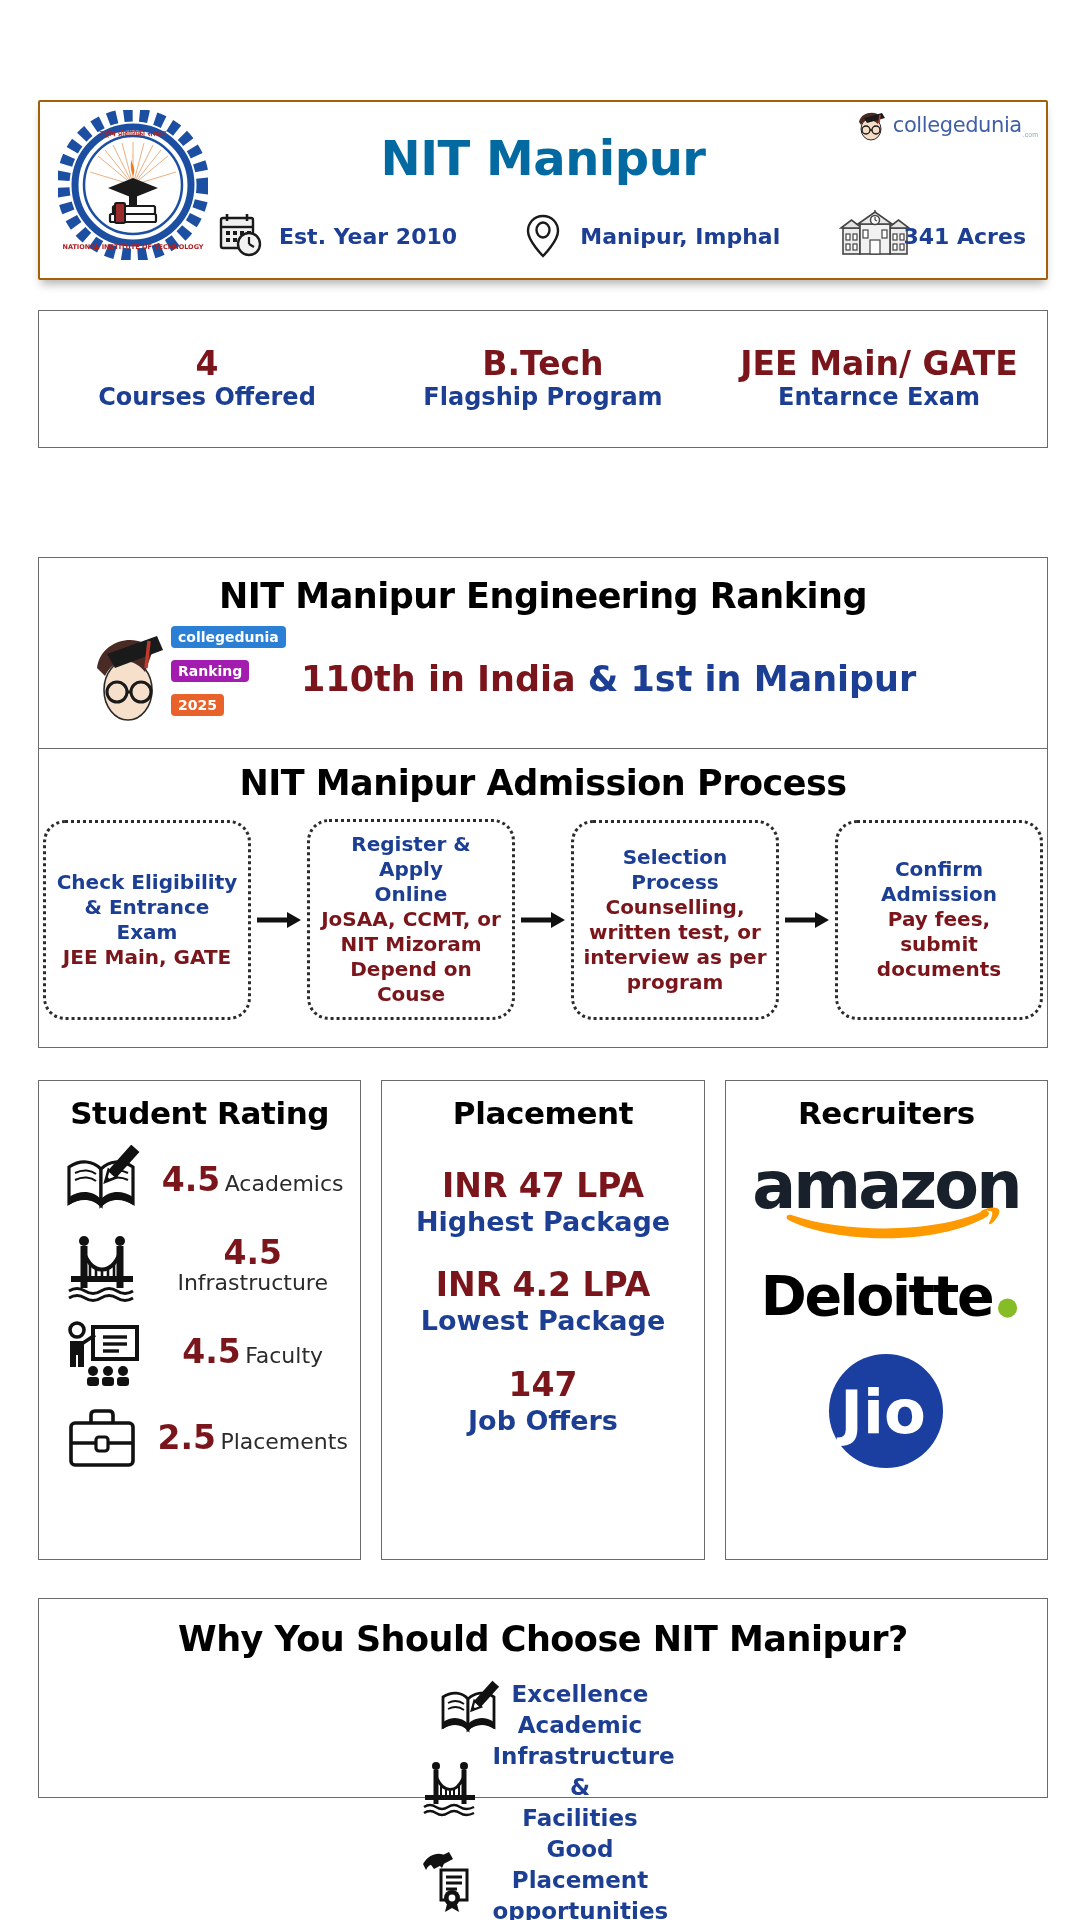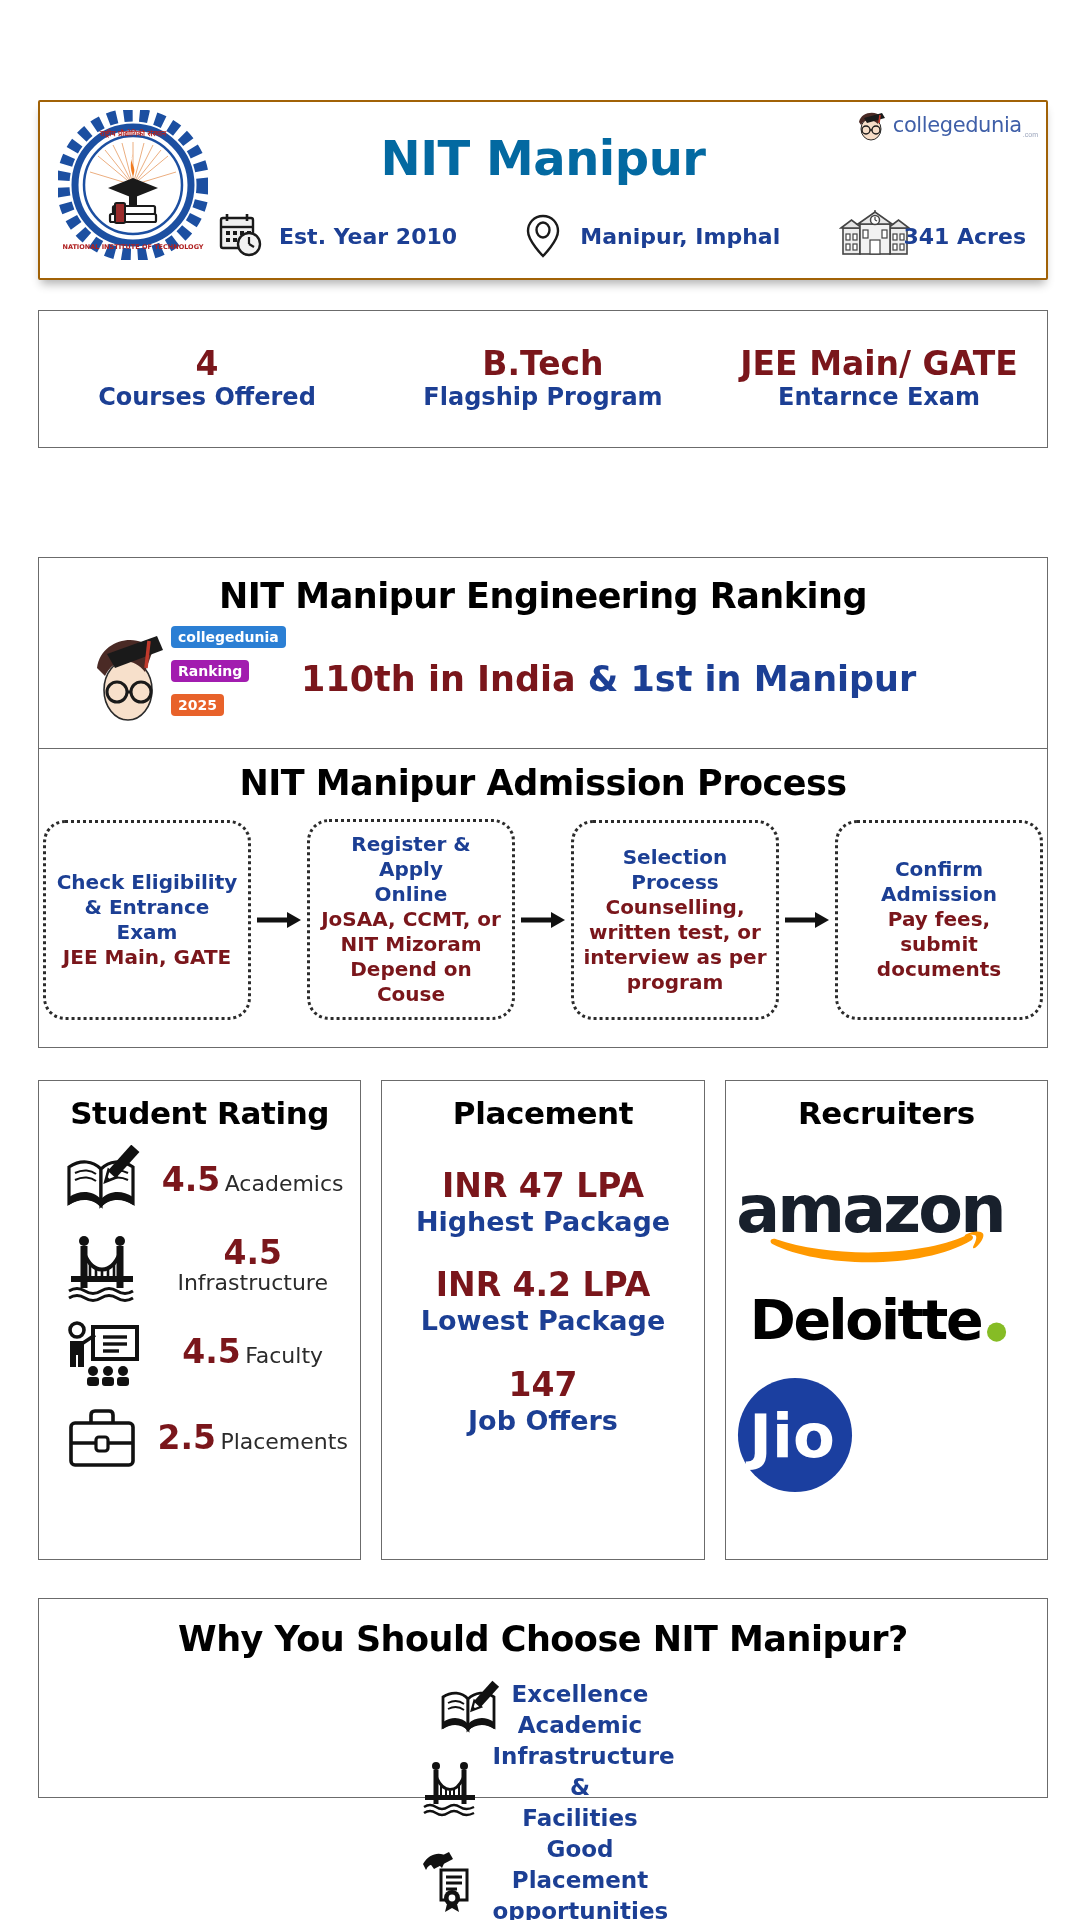--- a/index.html
+++ b/index.html
@@ -225,23 +225,23 @@
     font-size: 33px; font-weight: 700; color: #7a161b;
     font-family: "DejaVu Sans", sans-serif; line-height: 1.18;
   }
   .plc-item .p-label {
     font-size: 27px; font-weight: 700; color: #1c3f94;
     font-family: "DejaVu Sans", sans-serif; line-height: 1.2;
   }
 
   
   .rec-list {
-    margin-top: 42px;
+    margin-top: 18px;
     display: flex; flex-direction: column;
-    gap: 16px;
+    align-items: center; gap: 16px;
   }
 
   
   .why {
     position: absolute;
     left: 38px; top: 1598px;
     width: 1010px; height: 200px;
   }
   .why-title {
     text-align: center;

